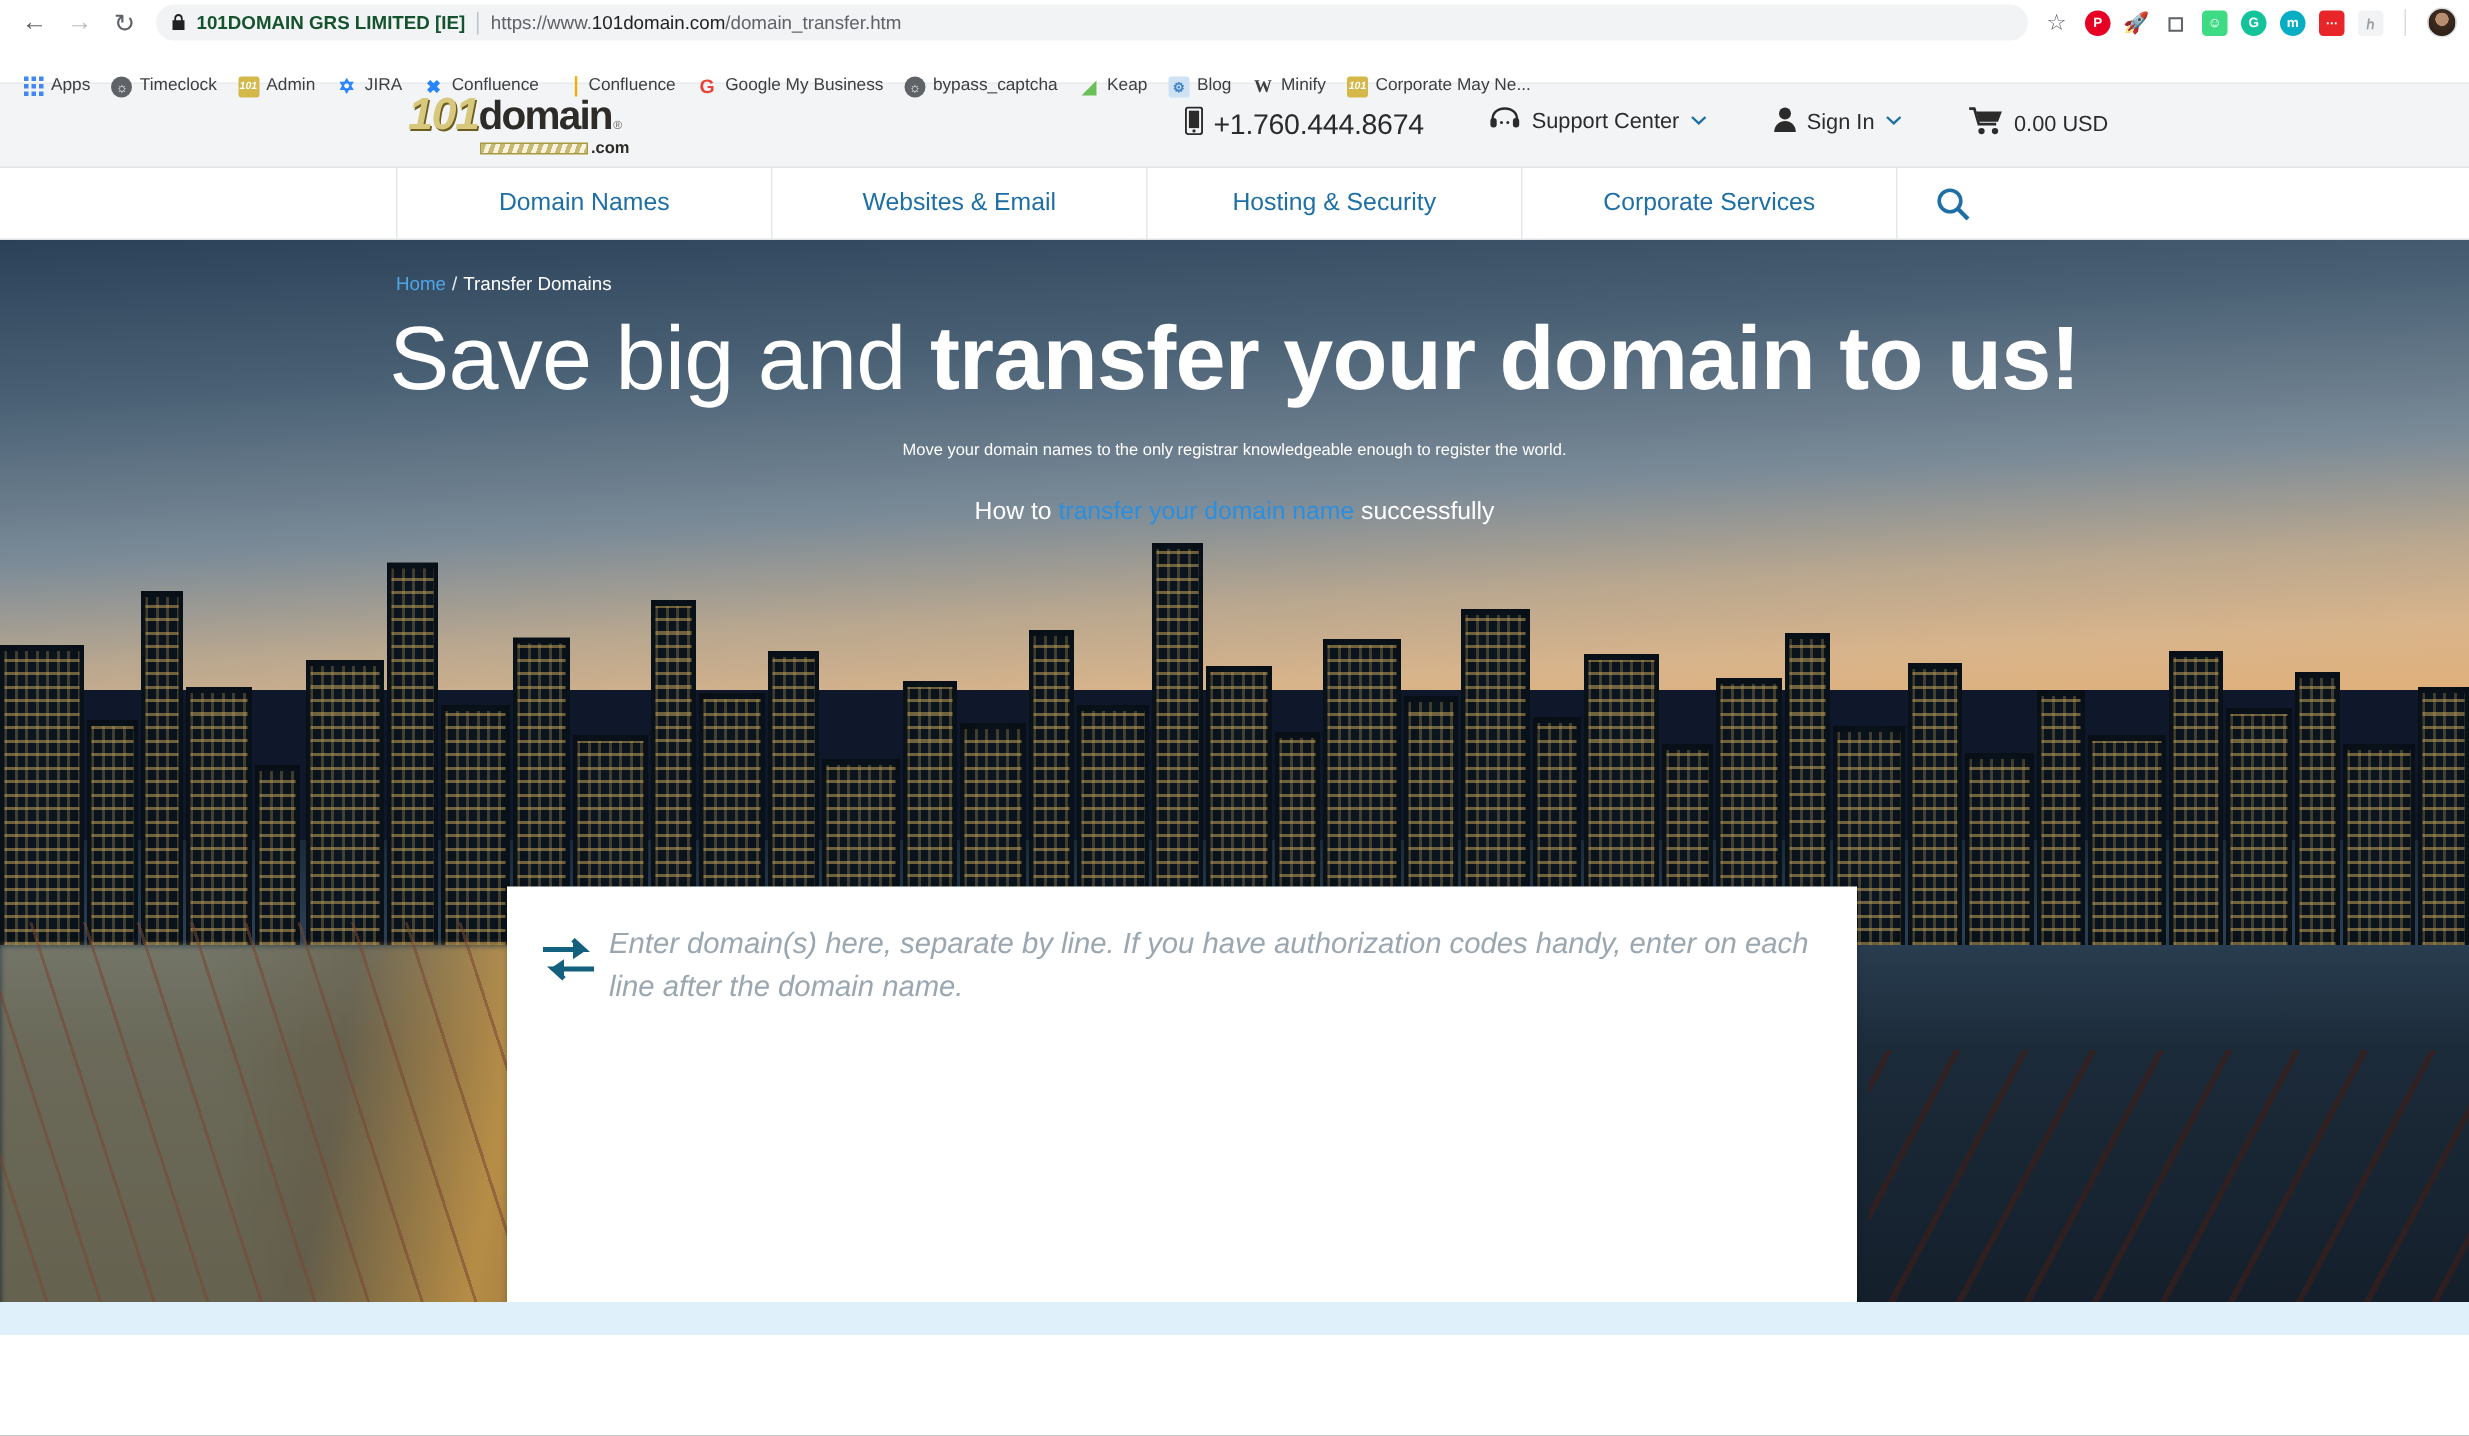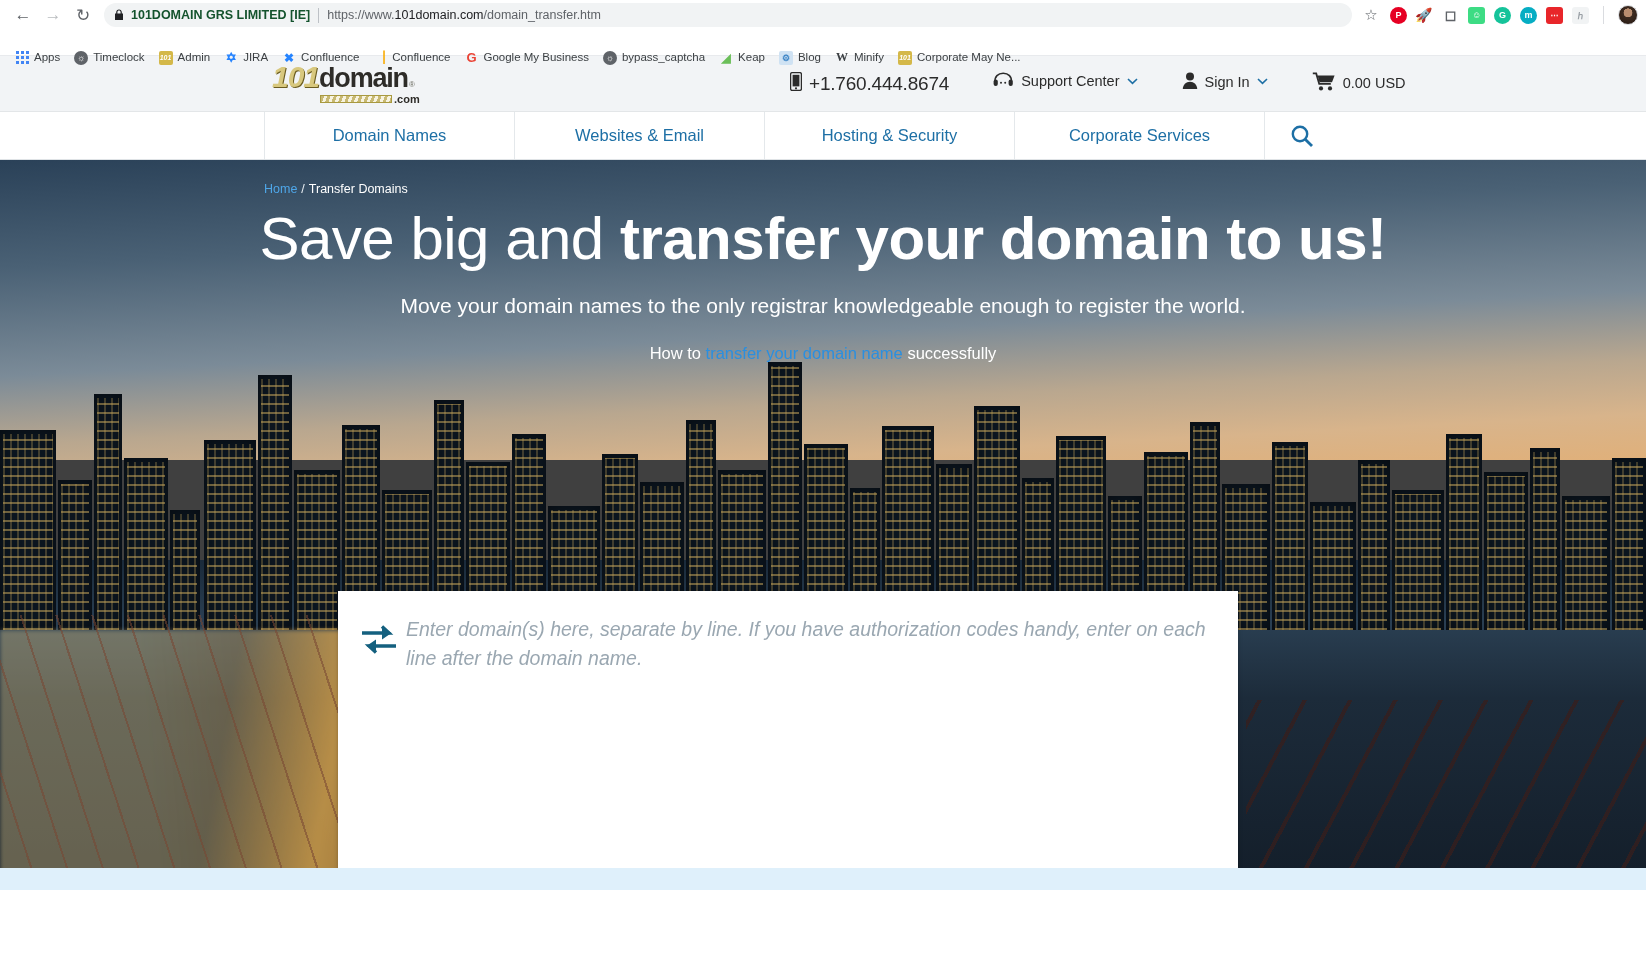--- a/index.html
+++ b/index.html
@@ -134,21 +134,21 @@
   }
   .nav-search {
     width: 74px; flex:0 0 auto;
     display:flex; align-items:center; justify-content:center;
     border-left: 1px solid #e4e8eb; color:#1d6fa5;
   }
 
   
   .hero {
     position: relative; height: 708px; overflow: hidden;
-    background: #404040;
+    background: #0f172a;
   }
   .hero-sky {
     position:absolute; left:0; right:0; top:0; height: 300px;
     background: linear-gradient(177deg, #2a4158 0%, #4a6175 28%, #7b8b98 56%, #b9a78f 74%, #d8b48b 88%, #e0b07a 100%);
   }
   .hero-city {
     position:absolute; left:0; right:0; top: 170px; height: 300px;
   }
   .hero-water {
     position:absolute; left:0; right:0; top: 400px; bottom: 0;
@@ -193,21 +193,21 @@
   .hero-title {
     text-align: center; margin-top: 10px;
     font-size: 60px; color: #fff; line-height: 1.1;
     letter-spacing: -0.5px; white-space: nowrap;
   }
   .hero-title .light { font-weight: 300; }
   .hero-title .bold { font-weight: 700; }
 
   .hero-sub {
     text-align:center; margin-top: 22px;
-    font-size: 21px; color:#fff; font-weight: 400;
+    font-size: 11px; color:#fff; font-weight: 400;
   }
   .hero-sub2 {
     text-align:center; margin-top: 26px;
     font-size: 16.5px; color:#fff;
   }
   .hero-sub2 a { color: #2a8fe0; text-decoration: none; }
 
   .transfer-card {
     position: absolute; left: 338px; top: 431px;
     width: 900px; height: 327px; background: #fff; z-index: 6;

